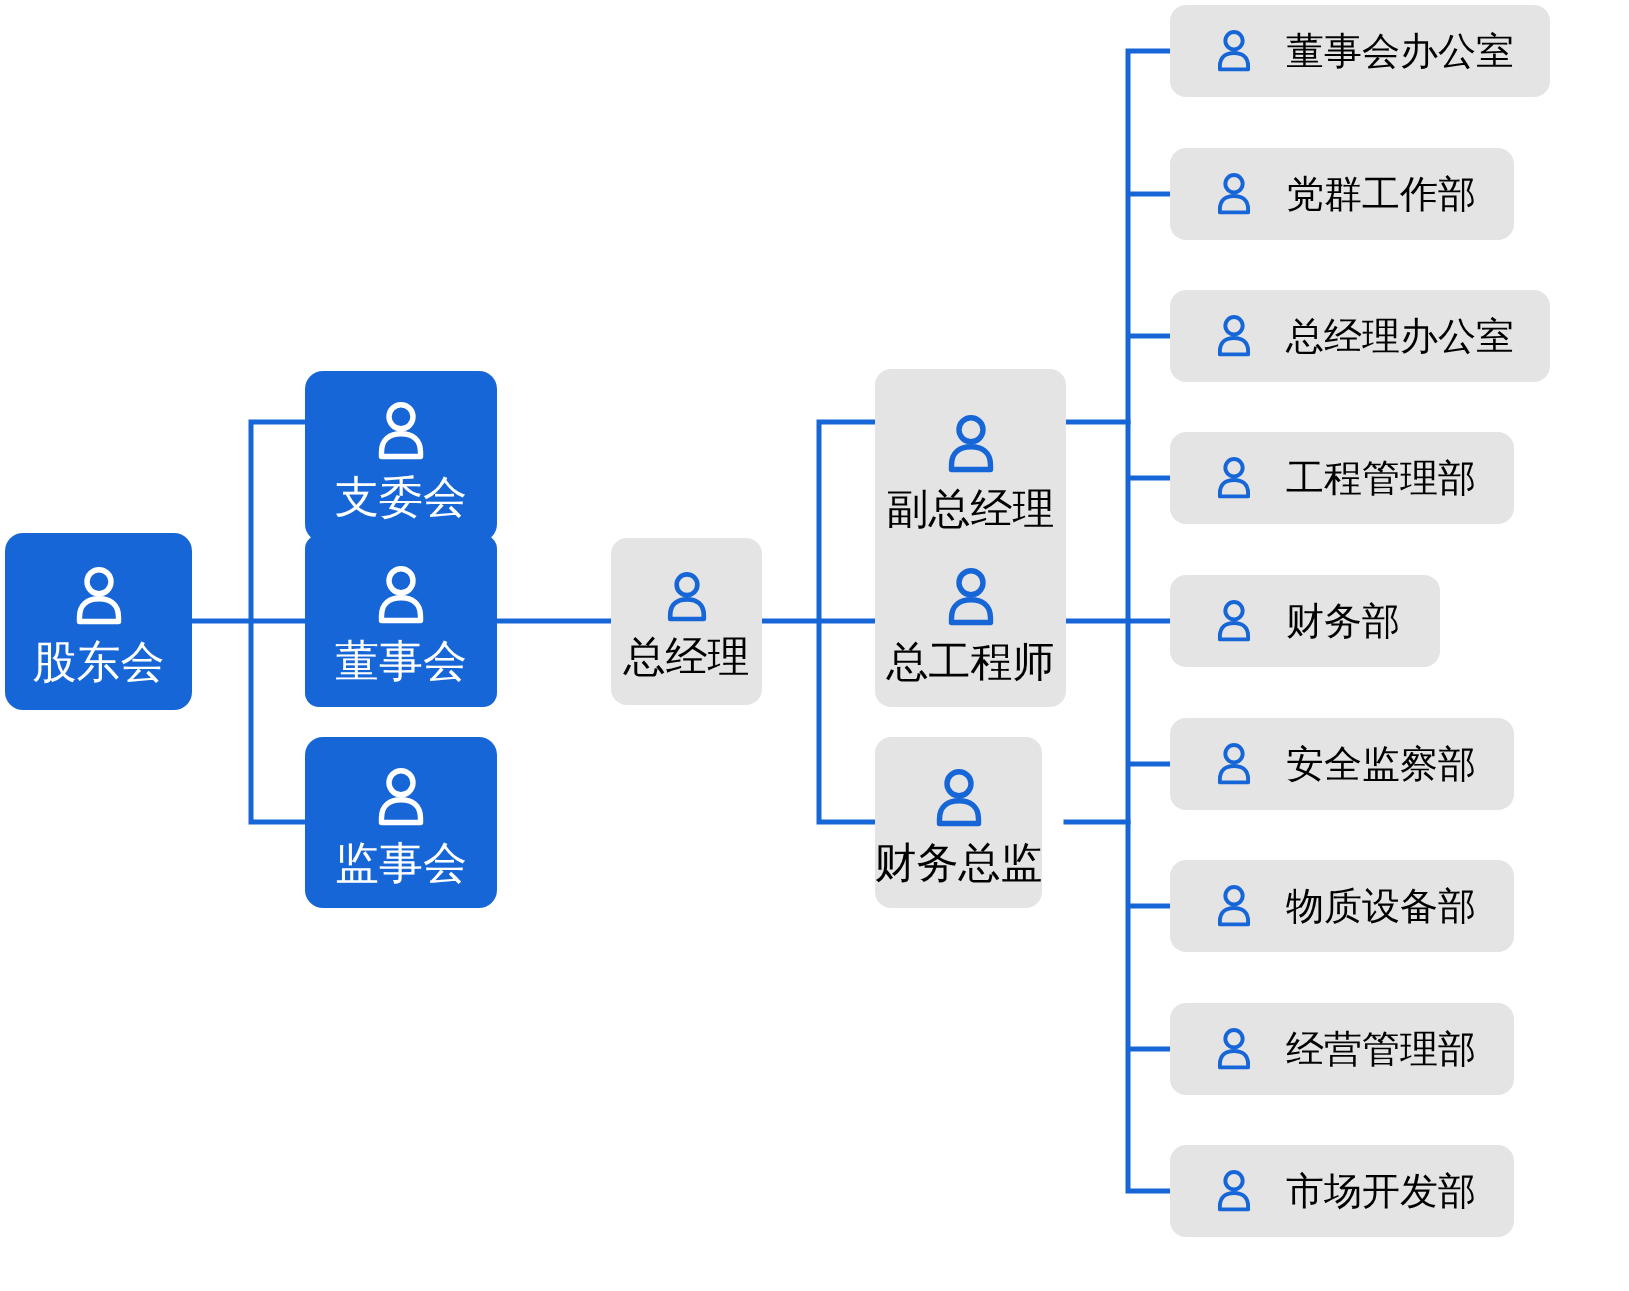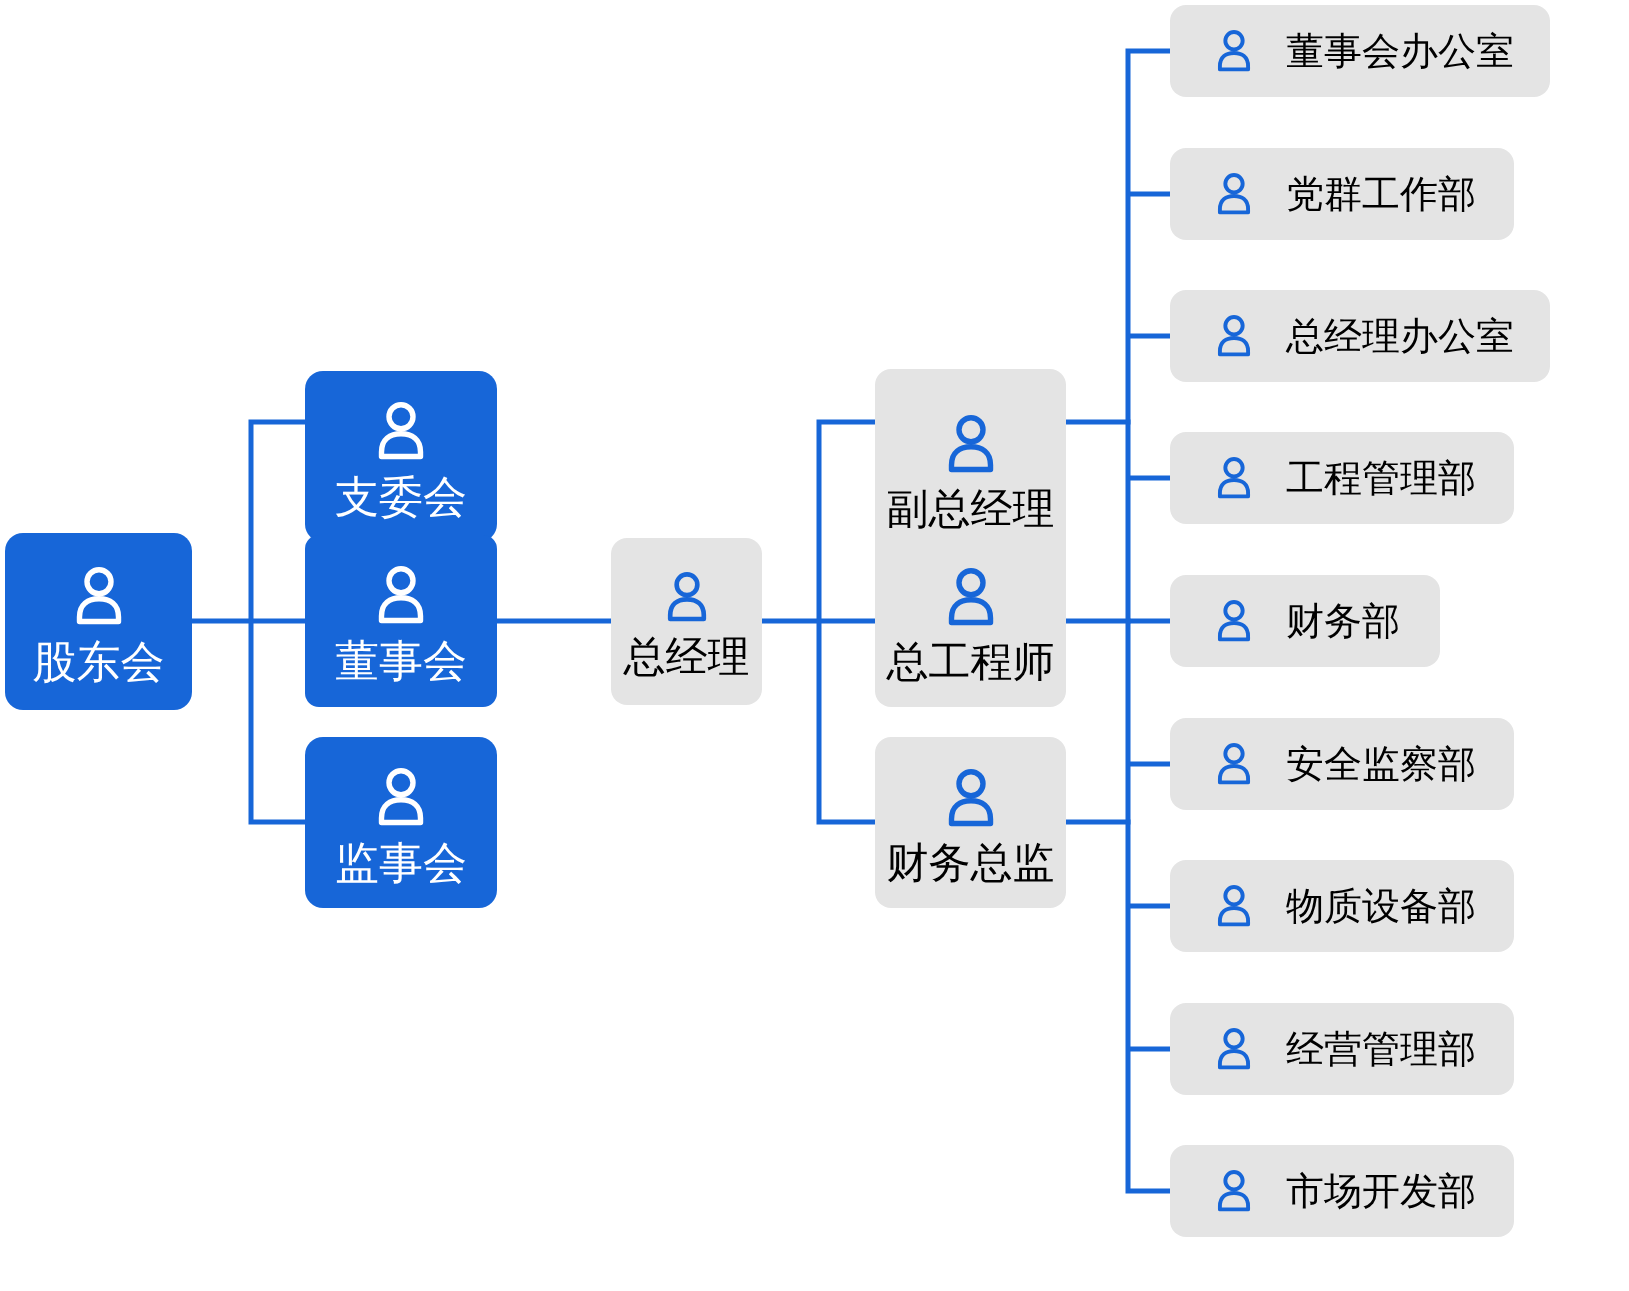--- a/index.html
+++ b/index.html
@@ -103,21 +103,21 @@
         <use href="#person"></use>
       </svg>
     <div class="lbl" style="font-size:42px;">副总经理</div>
   </div>
   <div class="node gray v" style="left:875px; top:536px; width:191px; height:171px;">
     <svg class="icon">
         <use href="#person"></use>
       </svg>
     <div class="lbl" style="font-size:42px;">总工程师</div>
   </div>
-  <div class="node gray v" style="left:875px; top:737px; width:191px; height:171px;">
+  <div class="node gray v" style="left:875px; top:737px; width:167px; height:171px;">
     <svg class="icon">
         <use href="#person"></use>
       </svg>
     <div class="lbl" style="font-size:42px;">财务总监</div>
   </div>
 
   <div class="node gray h" style="left:1170px; top:5px; width:380px; height:92px;">
     <svg class="icon">
         <use href="#person"></use>
       </svg>

